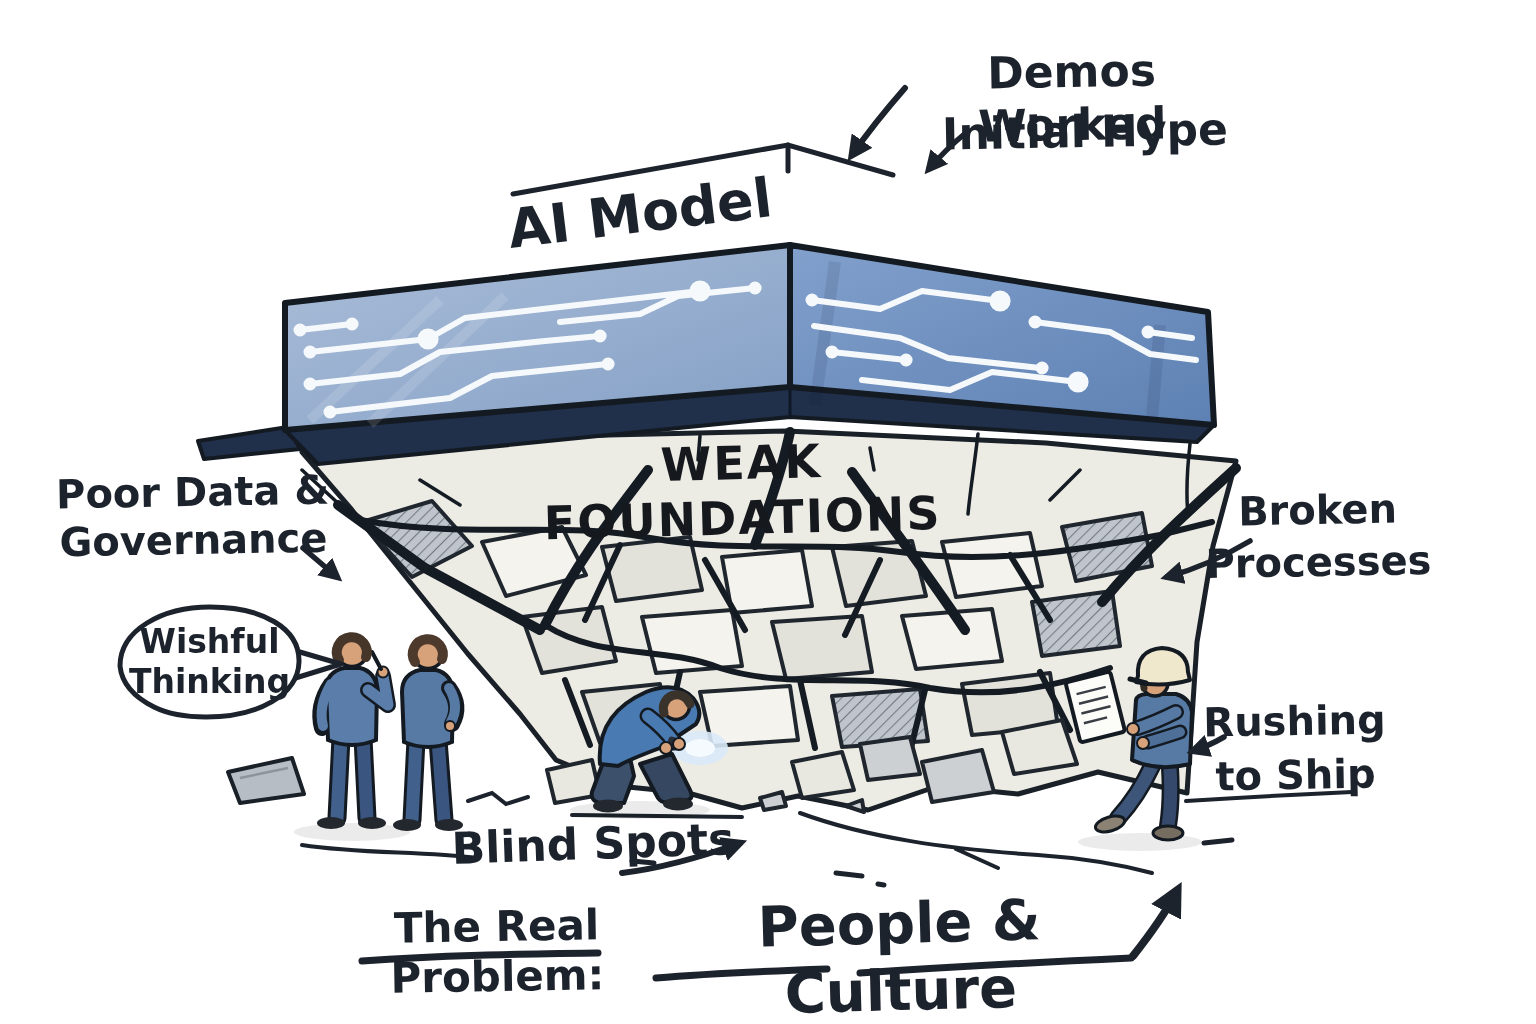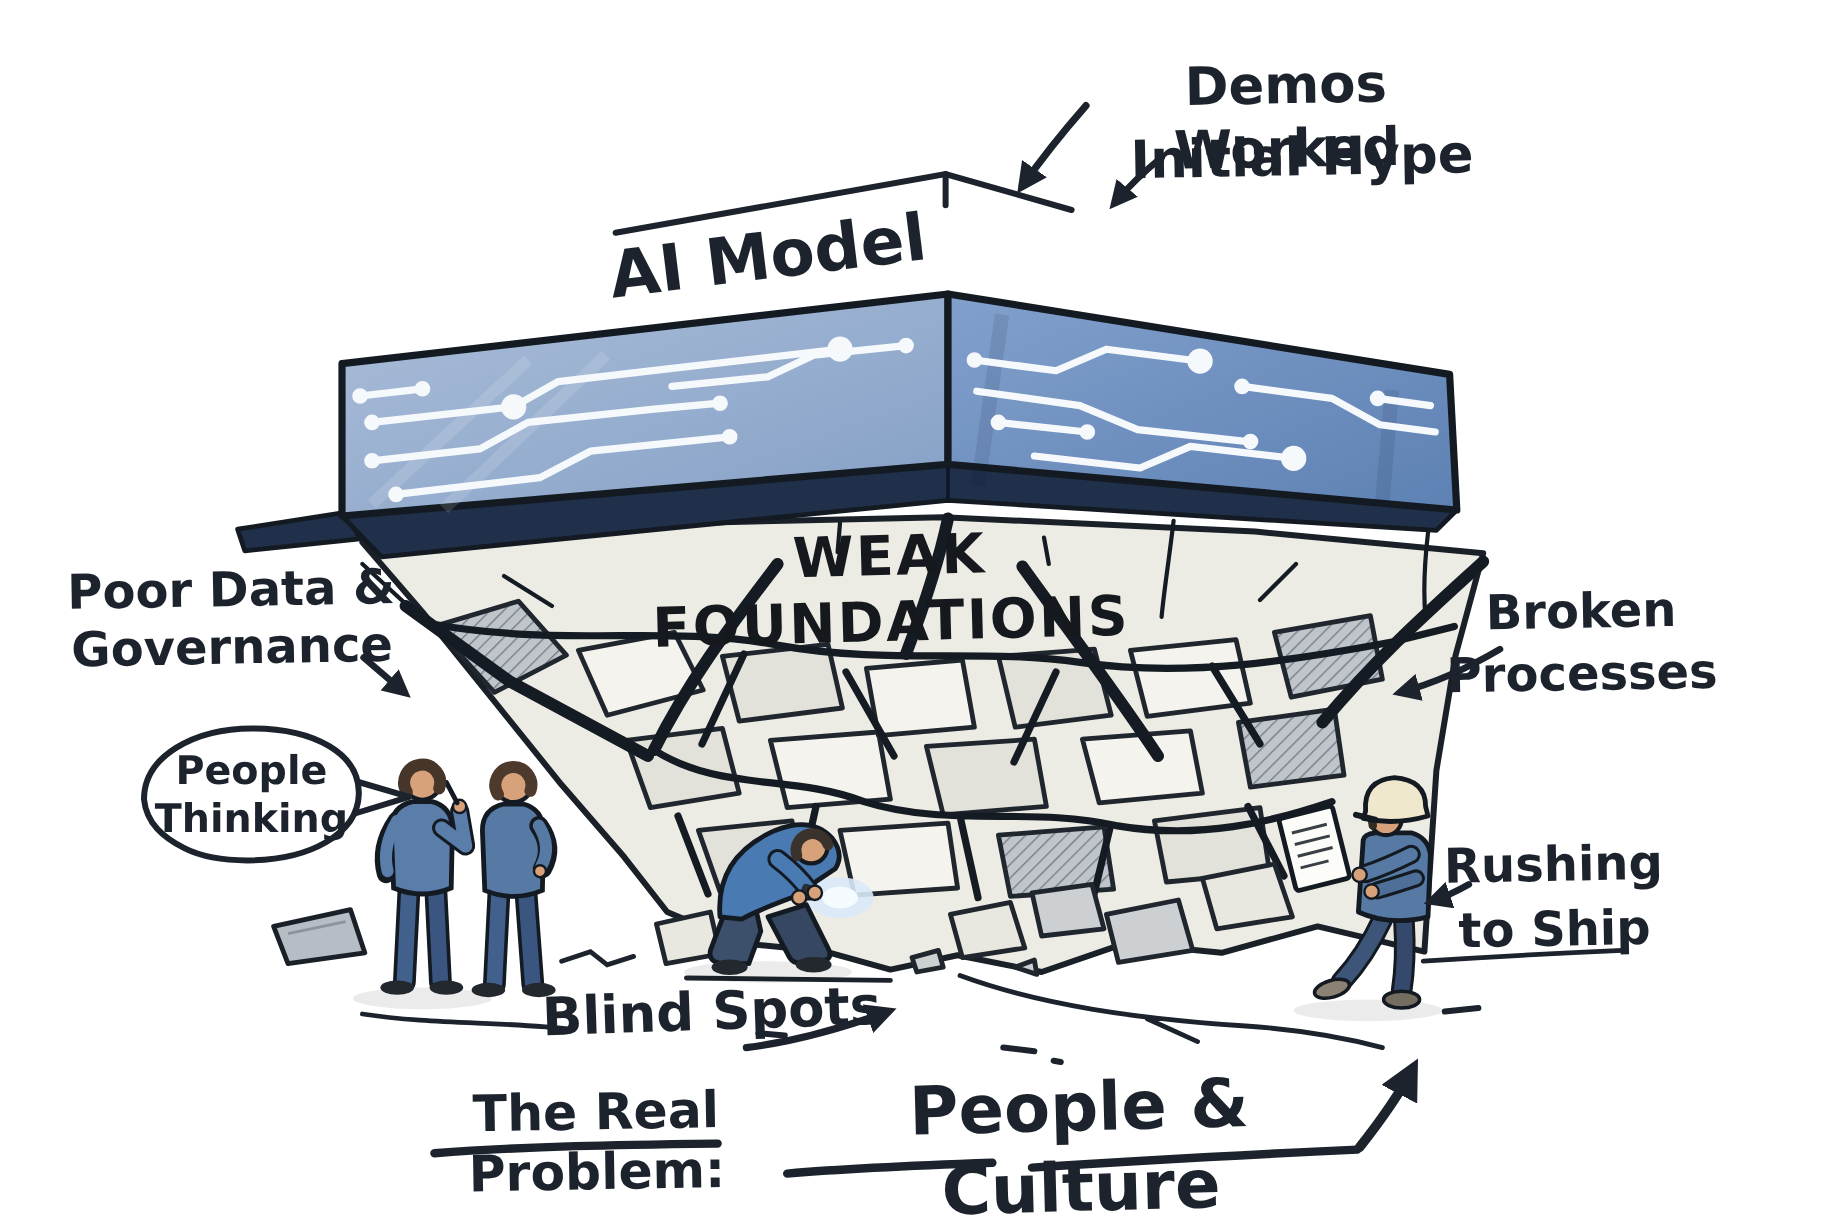--- a/index.html
+++ b/index.html
@@ -235,21 +235,21 @@
     <path d="M656,978 C714,973 770,971 827,969 M860,973 C950,967 1044,962 1131,958" stroke-width="7"></path>
   </g>
 </svg>
 
 <div class="lbl" id="lbl-demos">Demos Worked</div>
 <div class="lbl" id="lbl-hype">Initial Hype</div>
 <div class="lbl" id="lbl-ai">AI Model</div>
 <div class="lbl" id="lbl-weak">WEAK FOUNDATIONS</div>
 <div class="lbl" id="lbl-poor">Poor Data &amp;
 Governance</div>
-<div class="lbl" id="lbl-wishful">People
+<div class="lbl" id="lbl-wishful">Wishful
 Thinking</div>
 <div class="lbl" id="lbl-broken">Broken
 Processes</div>
 <div class="lbl" id="lbl-blind">Blind Spots</div>
 <div class="lbl" id="lbl-rushing">Rushing
 to Ship</div>
 <div class="lbl" id="lbl-problem-prefix">The Real Problem:</div>
 <div class="lbl" id="lbl-problem-main">People &amp; Culture</div>
 
 </div>

